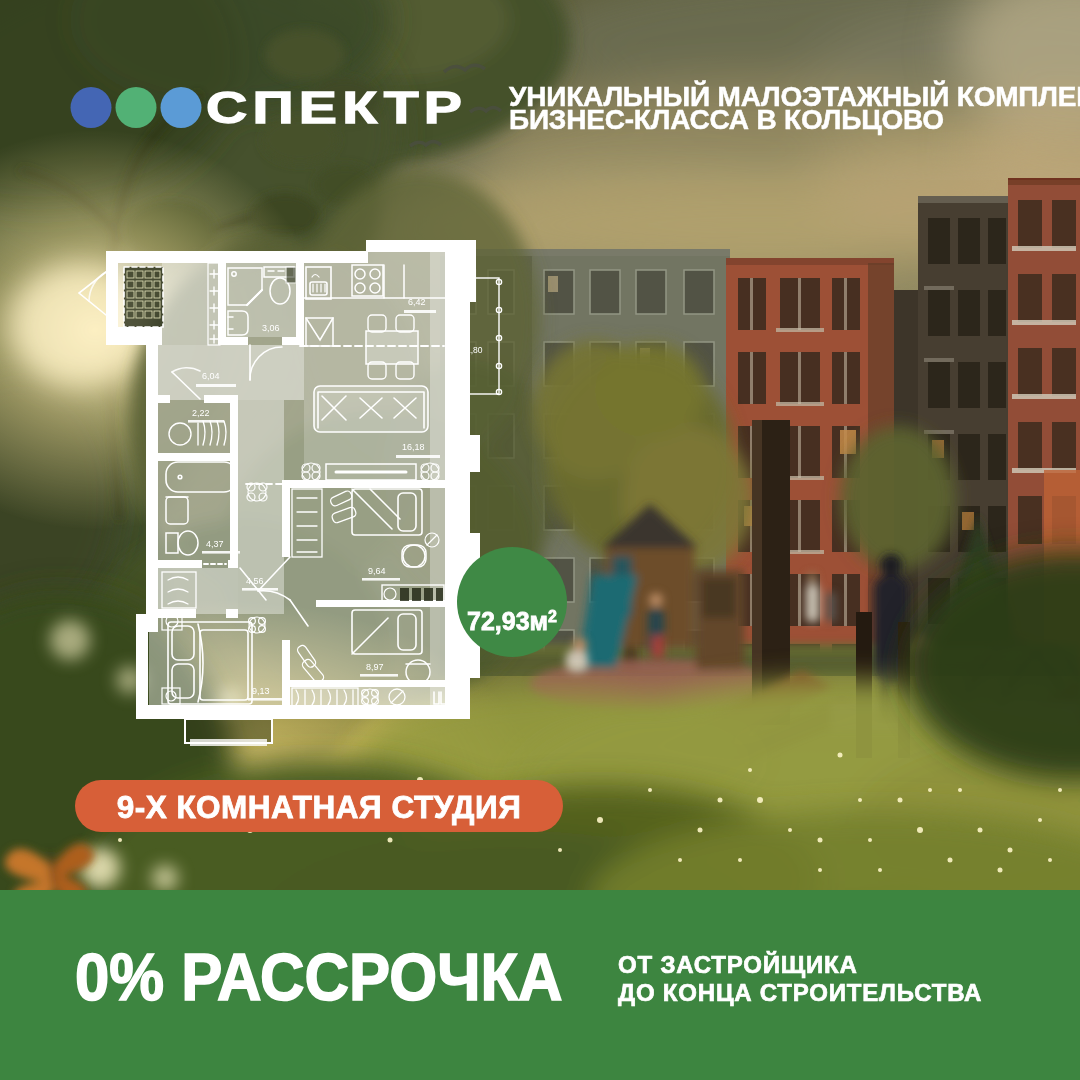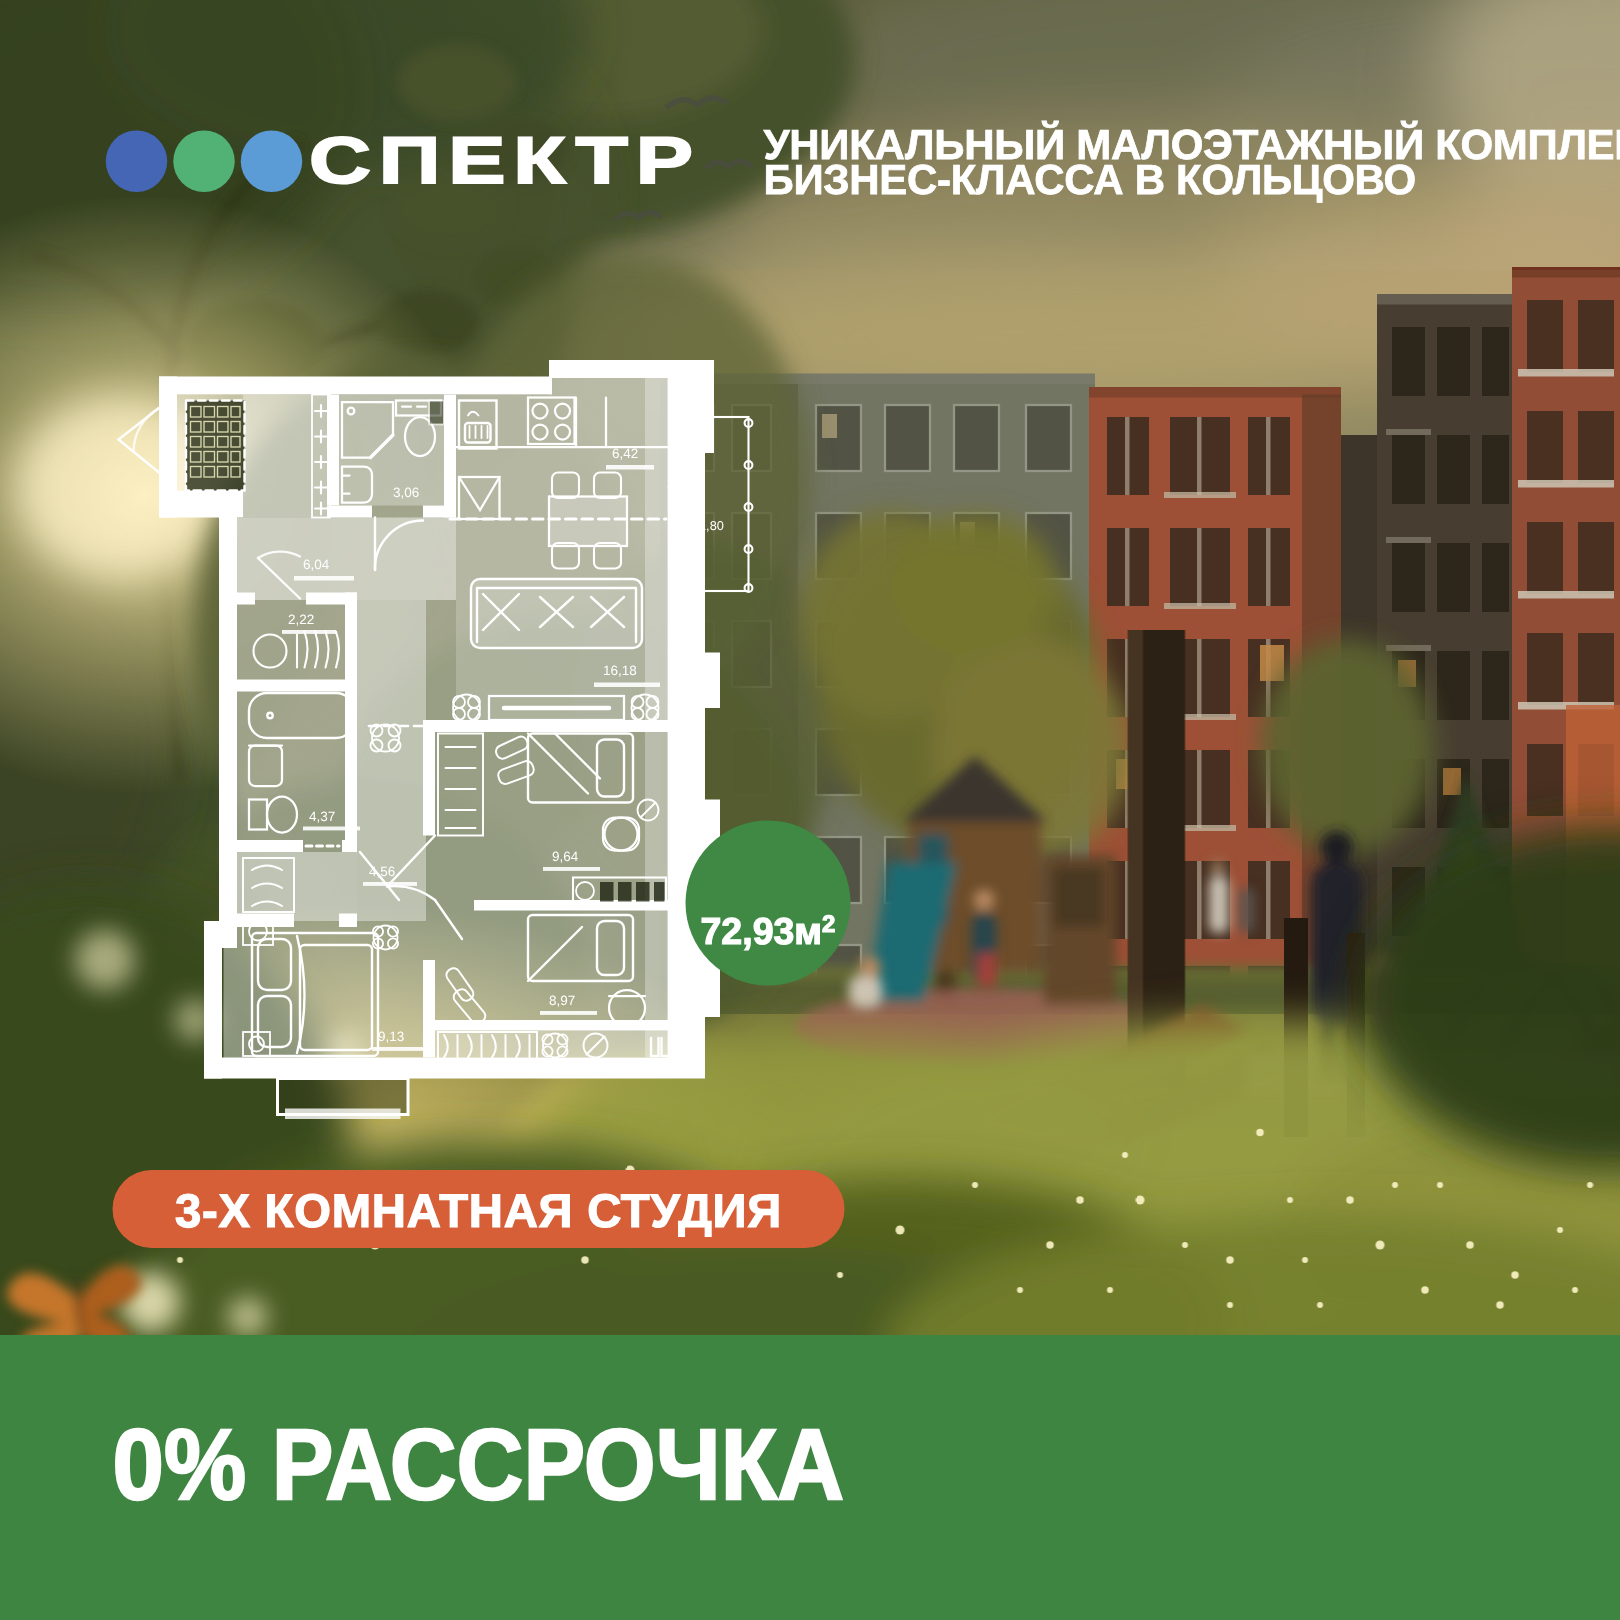--- a/index.html
+++ b/index.html
@@ -867,17 +867,18 @@
   <circle cx="66" cy="21.5" r="20.5" fill="#52b175"></circle>
   <circle cx="111" cy="21.5" r="20.5" fill="#5b9bd6"></circle>
 </svg>
 
 <div id="wm" class="txt" style="left:206px;top:86px;font-size:44px;line-height:1;font-weight:bold;letter-spacing:4px;transform:scaleX(1.3);transform-origin:0 0;-webkit-text-stroke:1.3px #fff;">СПЕКТР</div>
 
 <div id="tag" class="txt" style="left:509px;top:85px;font-size:28px;font-weight:bold;line-height:23px;letter-spacing:-0.2px;white-space:nowrap;-webkit-text-stroke:0.5px #fff;">УНИКАЛЬНЫЙ МАЛОЭТАЖНЫЙ КОМПЛЕКС<br>БИЗНЕС-КЛАССА В КОЛЬЦОВО</div>
 
 <div id="bdg" class="txt" style="left:467px;top:609px;font-size:25px;line-height:1;font-weight:bold;-webkit-text-stroke:0.8px #fff;">72,93м<span style="font-size:16px;vertical-align:8px;">2</span></div>
 
-<div id="pill" class="txt" style="left:75px;top:780px;width:488px;height:52px;background:#d75f38;border-radius:26px;line-height:55px;text-align:center;font-size:31.5px;font-weight:bold;letter-spacing:0.5px;-webkit-text-stroke:0.8px #fff;">3-Х КОМНАТНАЯ СТУДИЯ</div>
+<div id="pill" class="txt" style="left:75px;top:780px;width:488px;height:52px;background:#d75f38;border-radius:26px;line-height:55px;text-align:center;font-size:31.5px;font-weight:bold;letter-spacing:0.5px;-webkit-text-stroke:0.8px #fff;">9-Х КОМНАТНАЯ СТУДИЯ</div>
 
 <div id="h0" class="txt" style="left:75px;top:943px;font-size:67px;line-height:1;font-weight:bold;transform:scaleX(0.92);transform-origin:0 0;-webkit-text-stroke:1.6px #fff;">0% РАССРОЧКА</div>
 
+<div id="sub" class="txt" style="left:618px;top:951px;font-size:24px;font-weight:bold;line-height:27.5px;letter-spacing:0.8px;white-space:nowrap;-webkit-text-stroke:0.7px #fff;">ОТ ЗАСТРОЙЩИКА<br>ДО КОНЦА СТРОИТЕЛЬСТВА</div>
 </div>
 
 </body></html>

